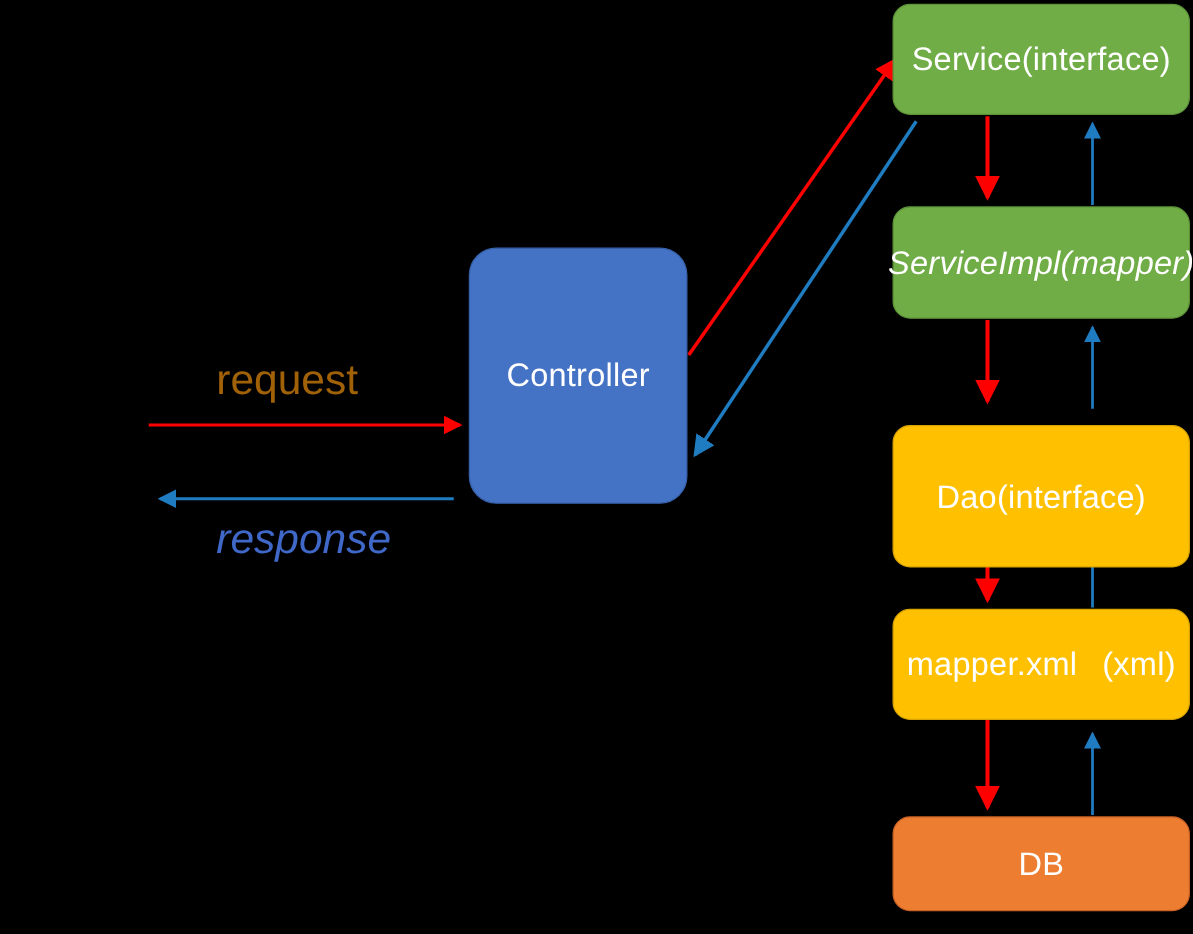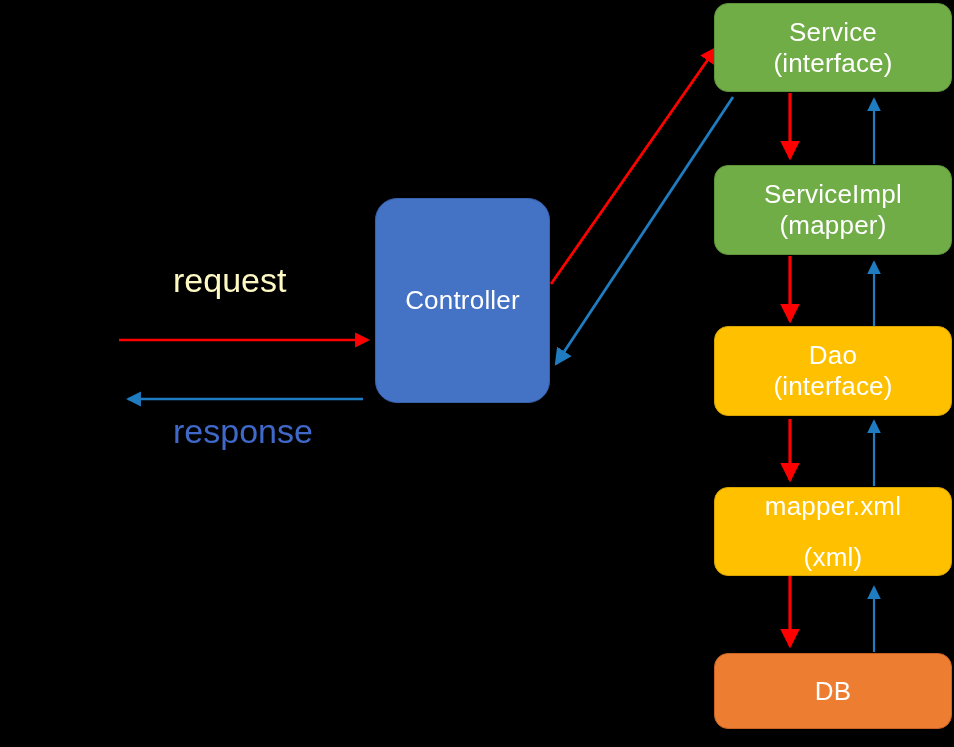--- a/index.html
+++ b/index.html
@@ -15,21 +15,21 @@
     width: 954px;
     height: 747px;
     background: #000000;
     overflow: hidden;
   }
   .node {
     position: absolute;
     box-sizing: border-box;
     border-radius: 14px;
     display: flex;
-    flex-direction: column;
+    flex-direction: row;
     align-items: center;
     justify-content: center;
     color: #ffffff;
     font-size: 26px;
     line-height: 1.18;
     text-align: center;
     letter-spacing: 0.2px;
   }
   .node .line2 {
     display: block;
@@ -48,22 +48,22 @@
   }
   .node-blue {
     background: #4472c4;
     border: 1px solid #3761ab;
   }
   .edge-label {
     position: absolute;
     font-size: 34px;
     white-space: nowrap;
   }
-  .label-request { color: #fef9c3; }
-  .label-response { color: #3f68c8; }
+  .label-request { color: #a16207; margin-top: 24px; }
+  .label-response { color: #3f68c8; font-style: italic; }
   svg.edges {
     position: absolute;
     left: 0;
     top: 0;
     width: 954px;
     height: 747px;
     pointer-events: none;
   }
 </style>
 </head>
@@ -132,26 +132,26 @@
 
   <div class="node node-blue" style="left:375px; top:198px; width:175px; height:205px; border-radius:22px;">
     <span>Controller</span>
   </div>
 
   <div class="node node-green" style="left:714px; top:3px; width:238px; height:89px;">
     <span>Service</span>
     <span class="line2">(interface)</span>
   </div>
 
-  <div class="node node-green" style="left:714px; top:165px; width:238px; height:90px;">
+  <div class="node node-green" style="left:714px; top:165px; width:238px; height:90px;font-style:italic;">
     <span>ServiceImpl</span>
     <span class="line2">(mapper)</span>
   </div>
 
-  <div class="node node-yellow" style="left:714px; top:326px; width:238px; height:90px;">
+  <div class="node node-yellow" style="left:714px; top:340px; width:238px; height:114px;">
     <span>Dao</span>
     <span class="line2">(interface)</span>
   </div>
 
   <div class="node node-yellow" style="left:714px; top:487px; width:238px; height:89px;gap:20px;">
     <span>mapper.xml</span>
     <span class="line2">(xml)</span>
   </div>
 
   <div class="node node-orange" style="left:714px; top:653px; width:238px; height:76px;">

